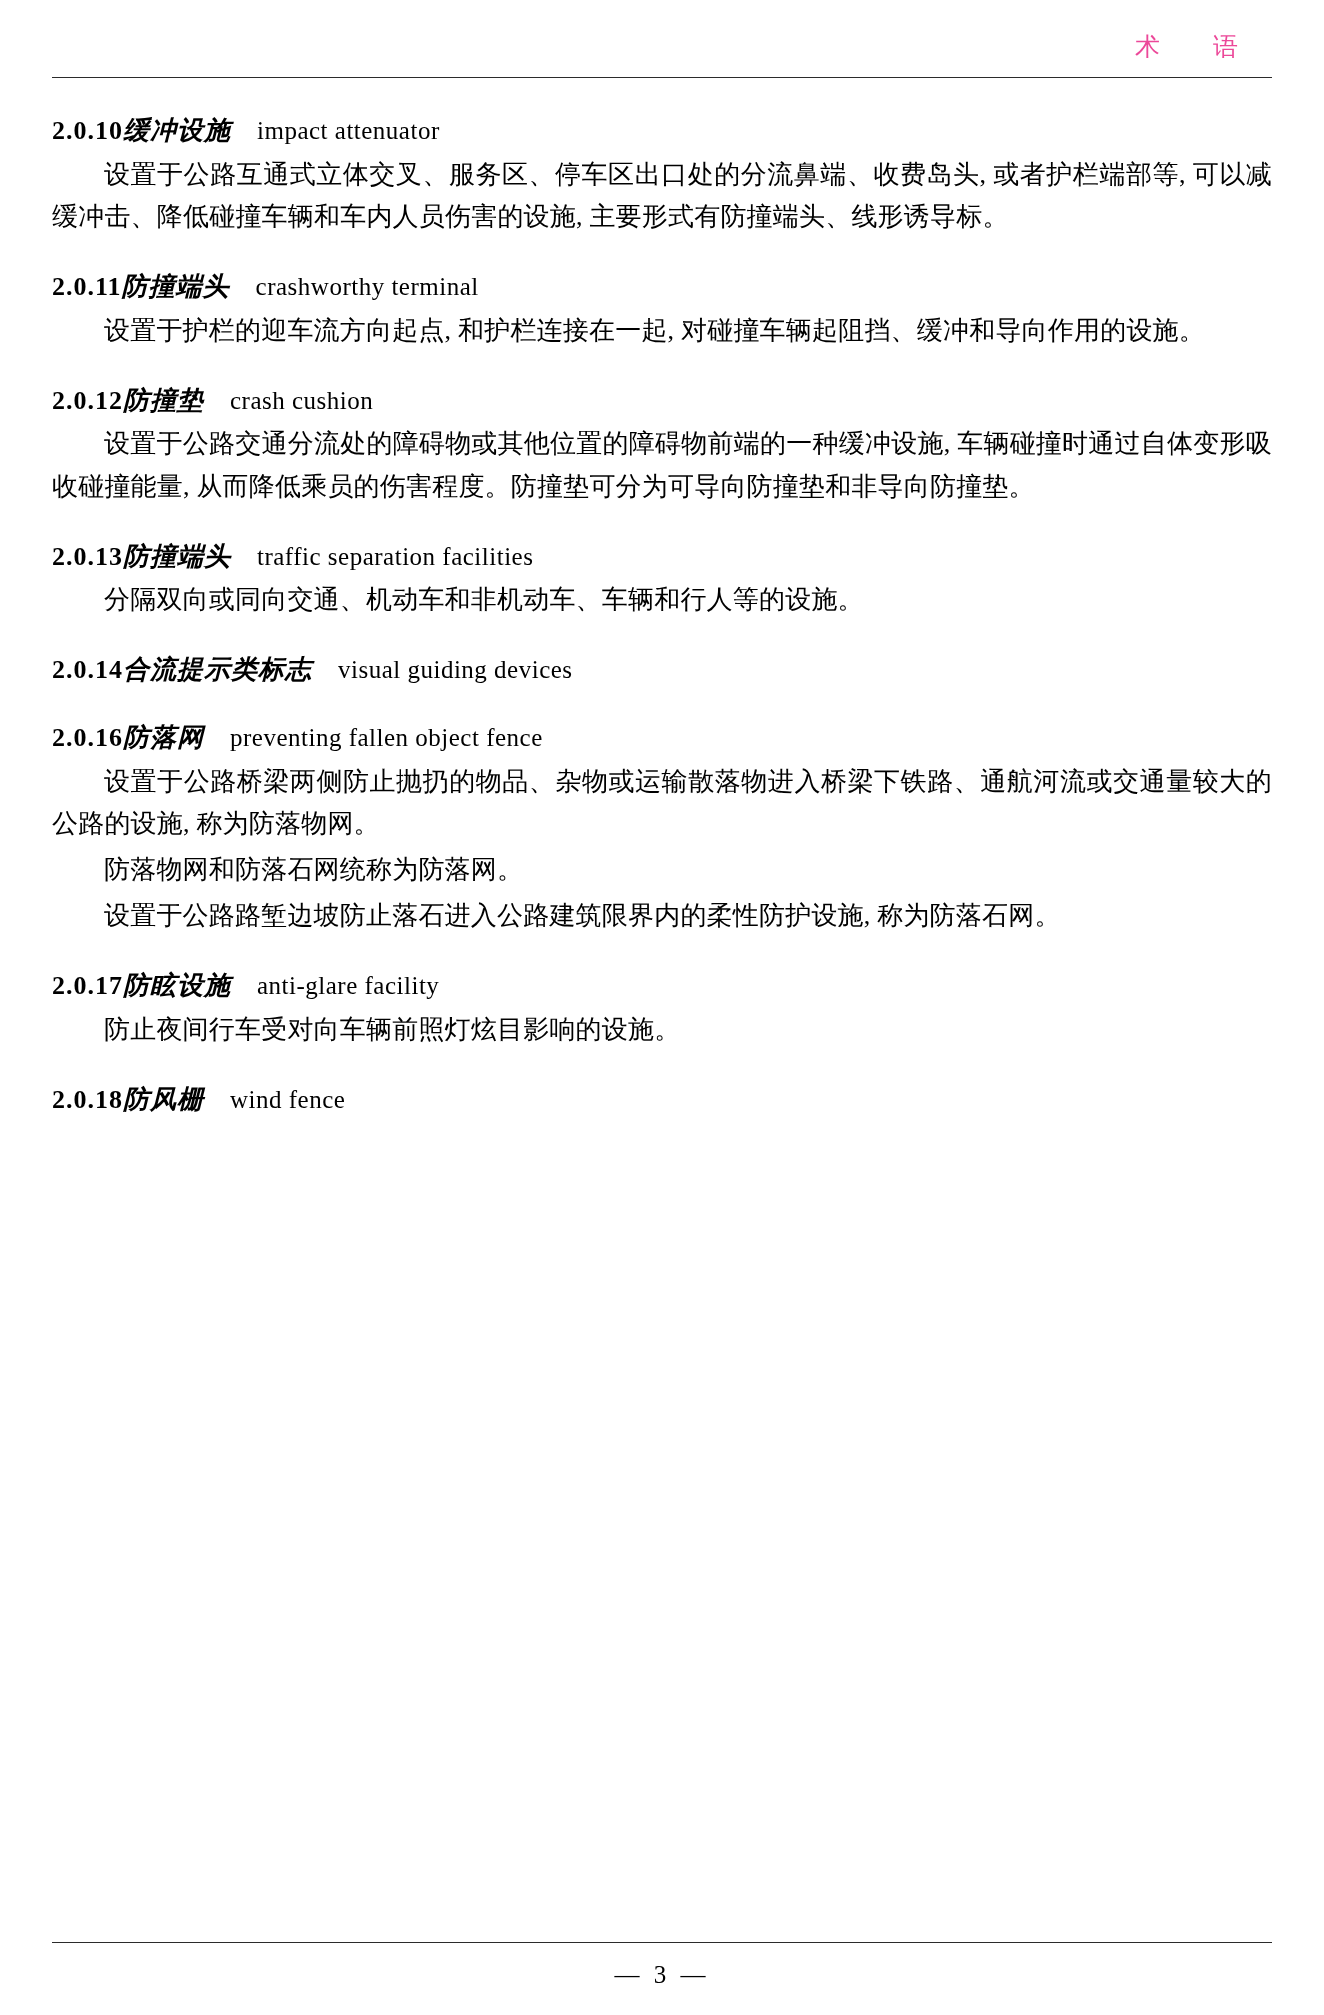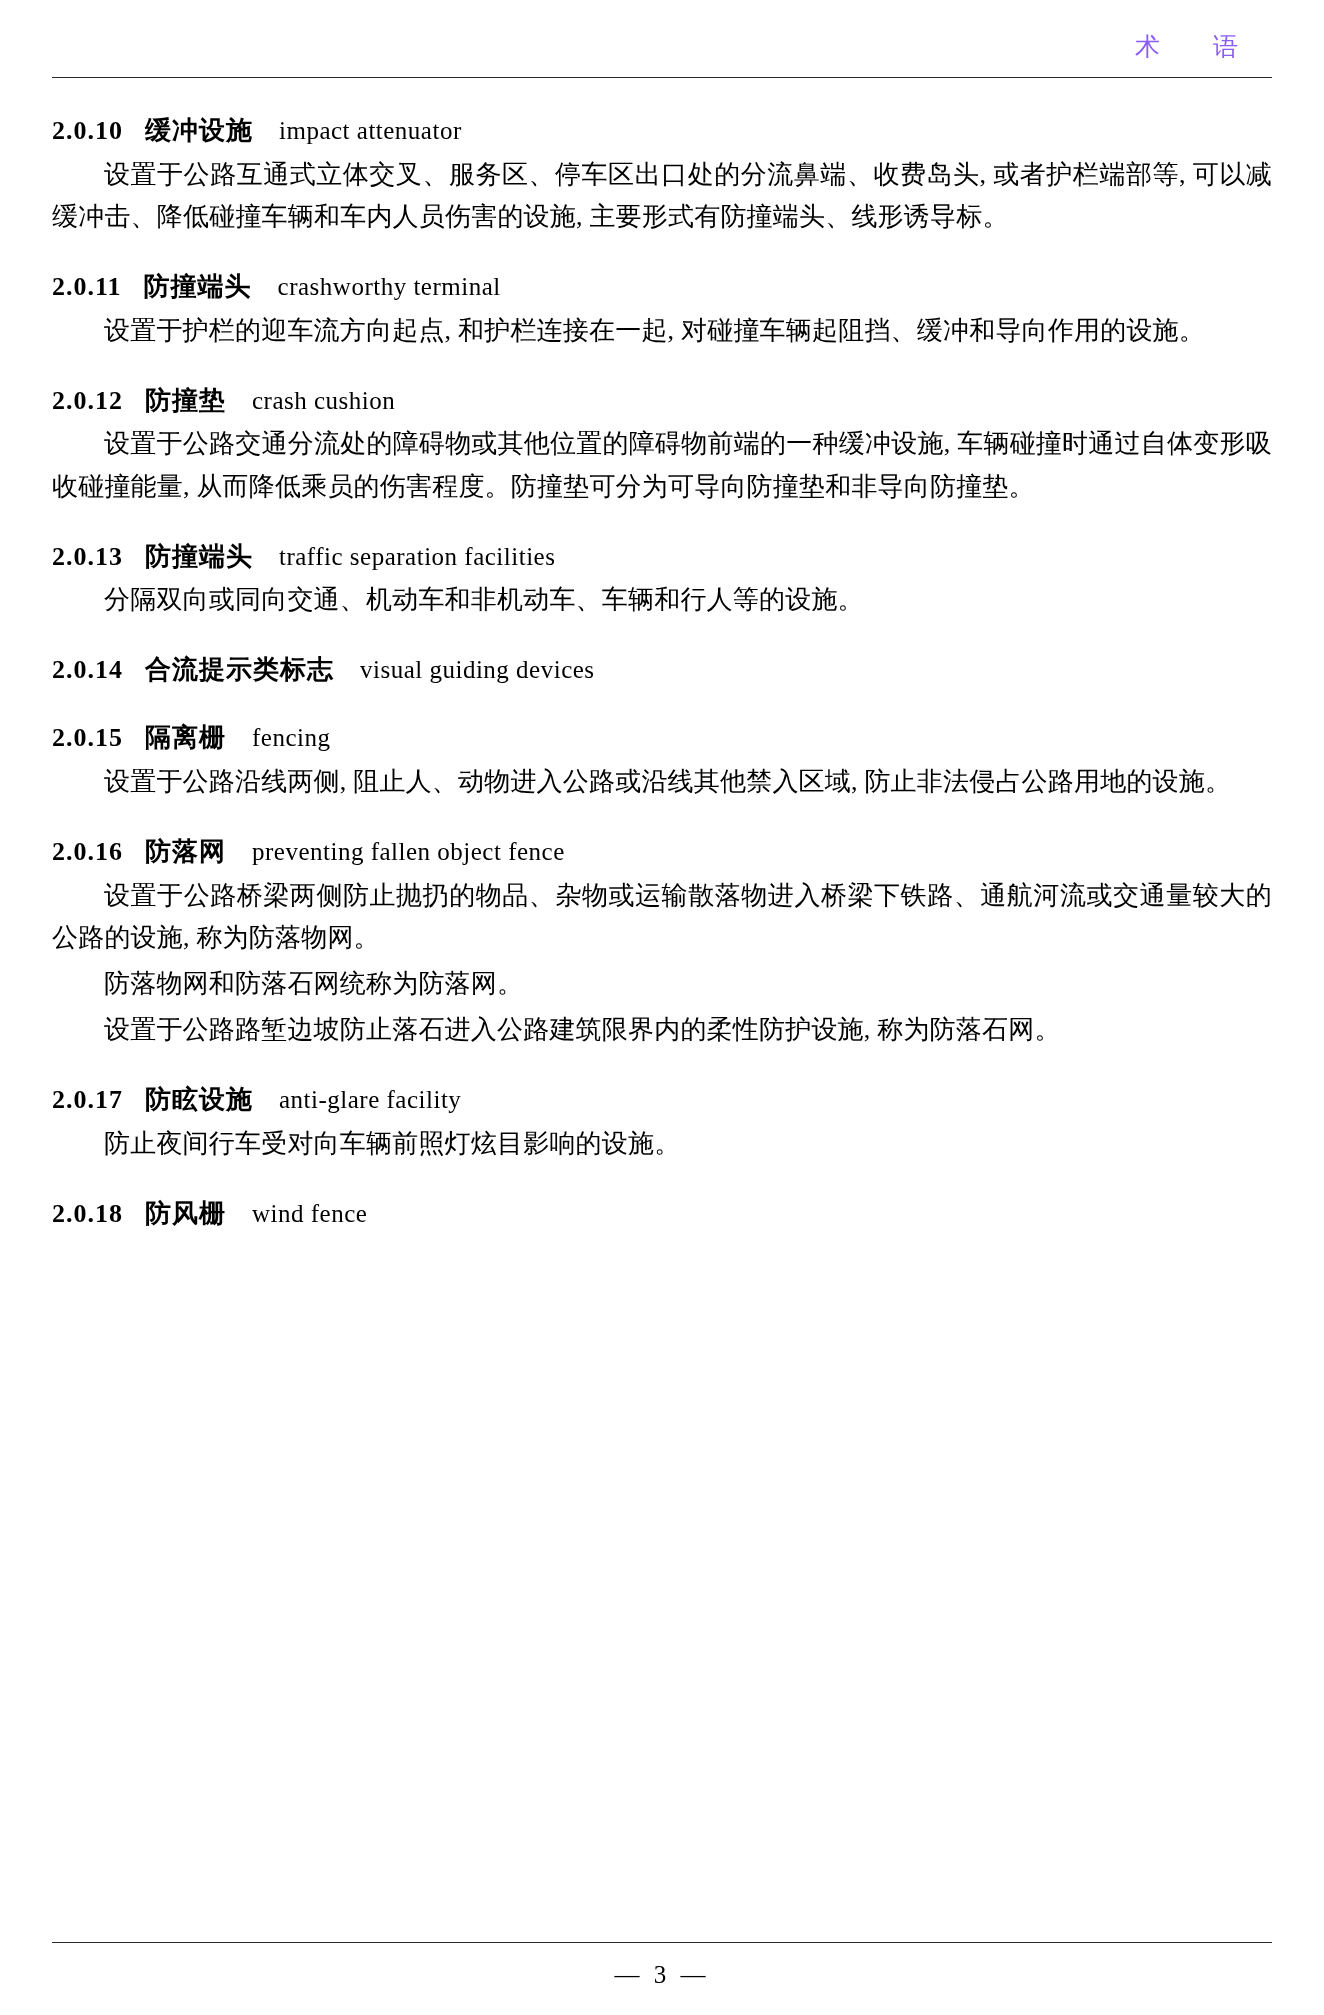--- a/index.html
+++ b/index.html
@@ -23,21 +23,21 @@
     position: relative;
   }
   .header {
     display: flex;
     justify-content: flex-end;
     align-items: baseline;
     font-size: 25px;
     letter-spacing: 2px;
     padding-right: 20px;
     padding-bottom: 14px;
-    color: #8b5cf6;
+    color: #ec4899;
   }
   .header .hdr-text {
     letter-spacing: 14px;
   }
   .rule {
     border-top: 1.6px solid #2b2b2b;
     margin: 0 0 34px 0;
   }
   .entry {
     margin-bottom: 30px;
@@ -47,22 +47,22 @@
     line-height: 1.45;
     white-space: nowrap;
   }
   .num {
     font-weight: bold;
     letter-spacing: 1px;
     font-family: "Liberation Serif", "DejaVu Serif", serif;
   }
   .term-cn {
     font-weight: bold;
-    margin-left: 22px;
     letter-spacing: 1px;
+    font-style: italic;
   }
   .term-en {
     margin-left: 26px;
     font-size: 25px;
     letter-spacing: 0.5px;
   }
   .para {
     font-size: 26px;
     line-height: 1.62;
     text-indent: 2em;
@@ -126,26 +126,20 @@
       </div>
       <div class="para">分隔双向或同向交通、机动车和非机动车、车辆和行人等的设施。</div>
     </div>
 
     <div class="entry">
       <div class="entry-head">
         <span class="num">2.0.14</span><span class="term-cn">合流提示类标志</span><span class="term-en">visual guiding devices</span>
       </div>
     </div>
 
-    <div class="entry">
-      <div class="entry-head">
-        <span class="num">2.0.15</span><span class="term-cn">隔离栅</span><span class="term-en">fencing</span>
-      </div>
-      <div class="para">设置于公路沿线两侧, 阻止人、动物进入公路或沿线其他禁入区域, 防止非法侵占公路用地的设施。</div>
-    </div>
 
     <div class="entry">
       <div class="entry-head">
         <span class="num">2.0.16</span><span class="term-cn">防落网</span><span class="term-en">preventing fallen object fence</span>
       </div>
       <div class="para">设置于公路桥梁两侧防止抛扔的物品、杂物或运输散落物进入桥梁下铁路、通航河流或交通量较大的公路的设施, 称为防落物网。</div>
       <div class="para">防落物网和防落石网统称为防落网。</div>
       <div class="para">设置于公路路堑边坡防止落石进入公路建筑限界内的柔性防护设施, 称为防落石网。</div>
     </div>
 

